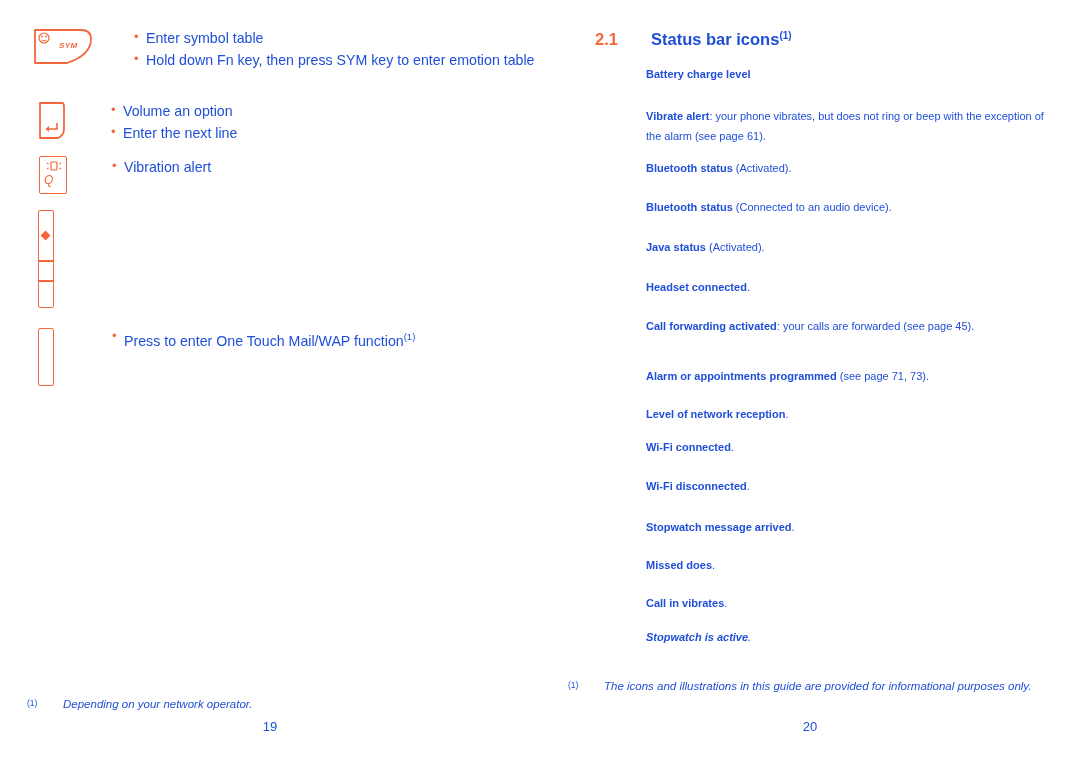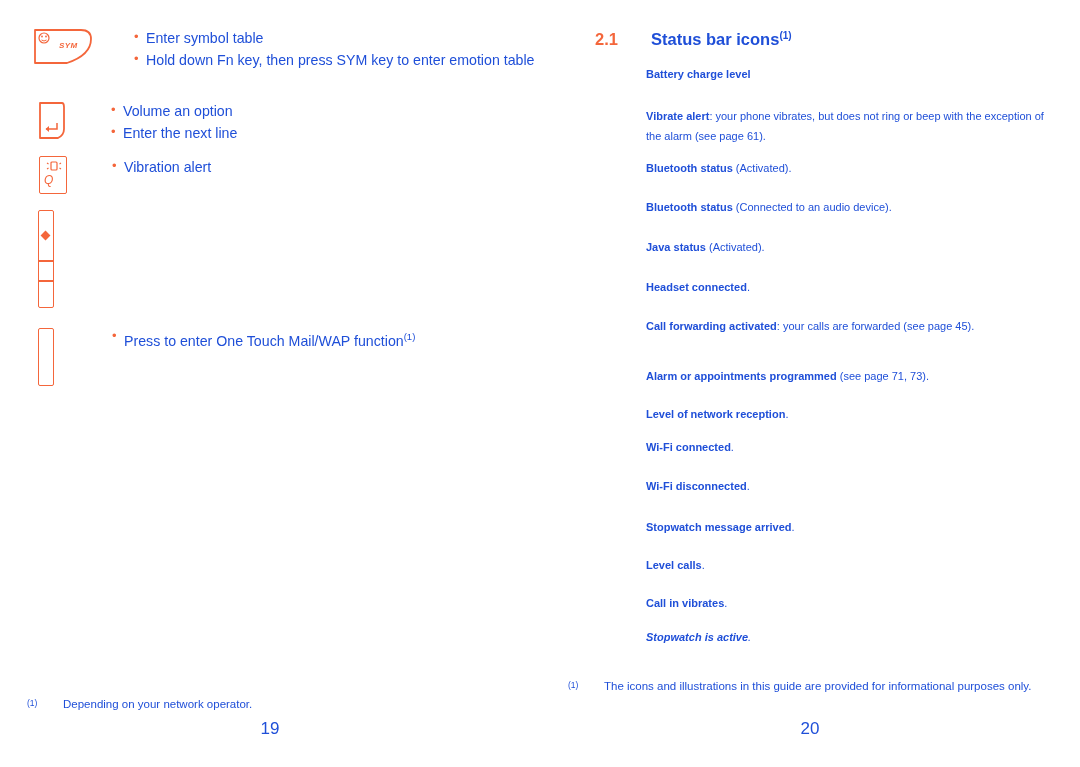--- a/index.html
+++ b/index.html
@@ -182,26 +182,27 @@
   }
   .fn-mark {
     position: absolute;
     left: 0; top: -1px;
     font-size: 8.5px;
     vertical-align: super;
   }
   .fn-body {
     display: block;
     padding-left: 36px;
+    font-style: italic;
   }
   .fn-just { text-align: justify; }
   .page-num {
     position: absolute;
     color: #1f4fd8;
-    font-size: 17px;
+    font-size: 13px;
     text-align: center;
   }
 </style>
 </head>
 <body>
 
 <div id="page-left">
 
   <div class="key-row" style="left:33px; top:28px;">
     <div class="key-art sym-key">
@@ -285,21 +286,21 @@
     <div class="status-item" style="position: absolute; top: 99px; left: 0px; width: 406px;"><span class="icon-slot"></span><span class="strong">Bluetooth status</span><span> (Activated).</span></div>
     <div class="status-item" style="position: absolute; top: 138px; left: 0px; width: 406px;"><span class="icon-slot"></span><span class="strong">Bluetooth status</span><span> (Connected to an audio device).</span></div>
     <div class="status-item" style="position: absolute; top: 178px; left: 0px; width: 406px;"><span class="icon-slot"></span><span class="strong">Java status</span><span> (Activated).</span></div>
     <div class="status-item" style="position: absolute; top: 218px; left: 0px; width: 406px;"><span class="icon-slot"></span><span class="strong">Headset connected</span><span>.</span></div>
     <div class="status-item" style="position: absolute; top: 257px; left: 0px; width: 406px;"><span class="icon-slot"></span><span class="strong">Call forwarding activated</span><span>: your calls are forwarded (see page 45).</span></div>
     <div class="status-item" style="position: absolute; top: 307px; left: 0px; width: 406px;"><span class="icon-slot"></span><span class="strong">Alarm or appointments programmed</span><span> (see page 71, 73).</span></div>
     <div class="status-item" style="position: absolute; top: 345px; left: 0px; width: 406px;"><span class="icon-slot"></span><span class="strong">Level of network reception</span><span>.</span></div>
     <div class="status-item" style="position: absolute; top: 378px; left: 0px; width: 406px;"><span class="icon-slot"></span><span class="strong">Wi-Fi connected</span><span>.</span></div>
     <div class="status-item" style="position: absolute; top: 417px; left: 0px; width: 406px;"><span class="icon-slot"></span><span class="strong">Wi-Fi disconnected</span><span>.</span></div>
     <div class="status-item" style="position: absolute; top: 458px; left: 0px; width: 406px;"><span class="icon-slot"></span><span class="strong">Stopwatch message arrived</span><span>.</span></div>
-    <div class="status-item" style="position: absolute; top: 496px; left: 0px; width: 406px;"><span class="icon-slot"></span><span class="strong">Level calls</span><span>.</span></div>
+    <div class="status-item" style="position: absolute; top: 496px; left: 0px; width: 406px;"><span class="icon-slot"></span><span class="strong">Missed does</span><span>.</span></div>
     <div class="status-item" style="position: absolute; top: 534px; left: 0px; width: 406px;"><span class="icon-slot"></span><span class="strong">Call in vibrates</span><span>.</span></div>
     <div class="status-item" style="position: absolute; top: 568px; left: 0px; width: 406px; font-style: italic;"><span class="icon-slot"></span><span class="strong">Stopwatch is active</span><span>.</span></div>
   </div>
 
 <div class="footnote fn-just" style="left:568px; top:678px; width:478px;">
   <span class="fn-mark">(1)</span>
   <span class="fn-body">The icons and illustrations in this guide are provided for informational purposes only.</span>
 </div>
 <div class="page-num" style="left:540px; top:719px; width:540px;">20</div>
 

